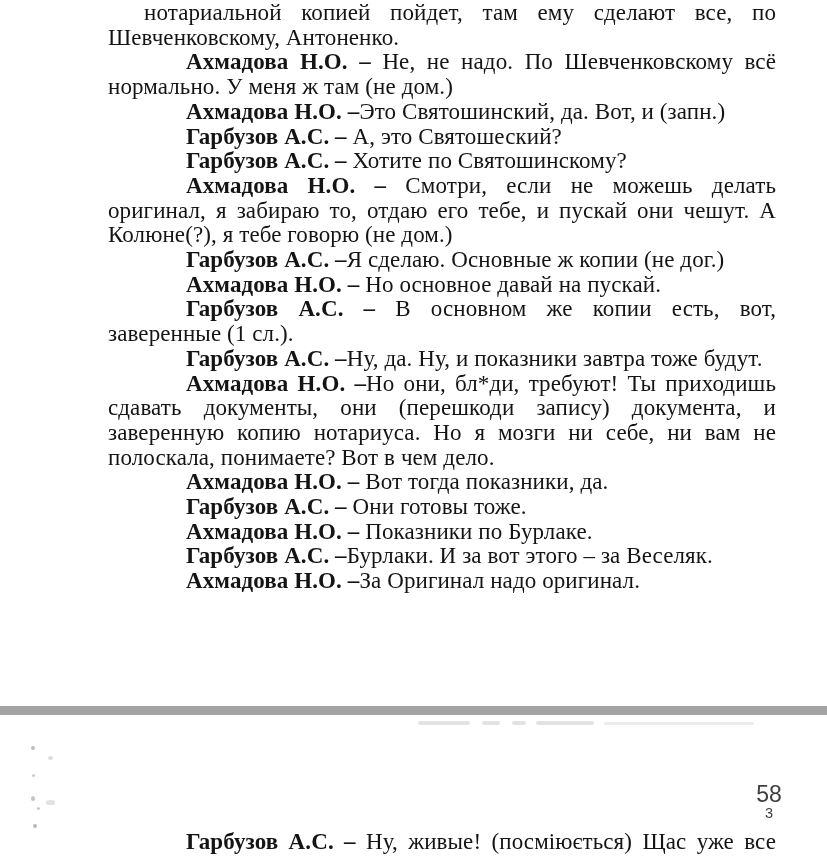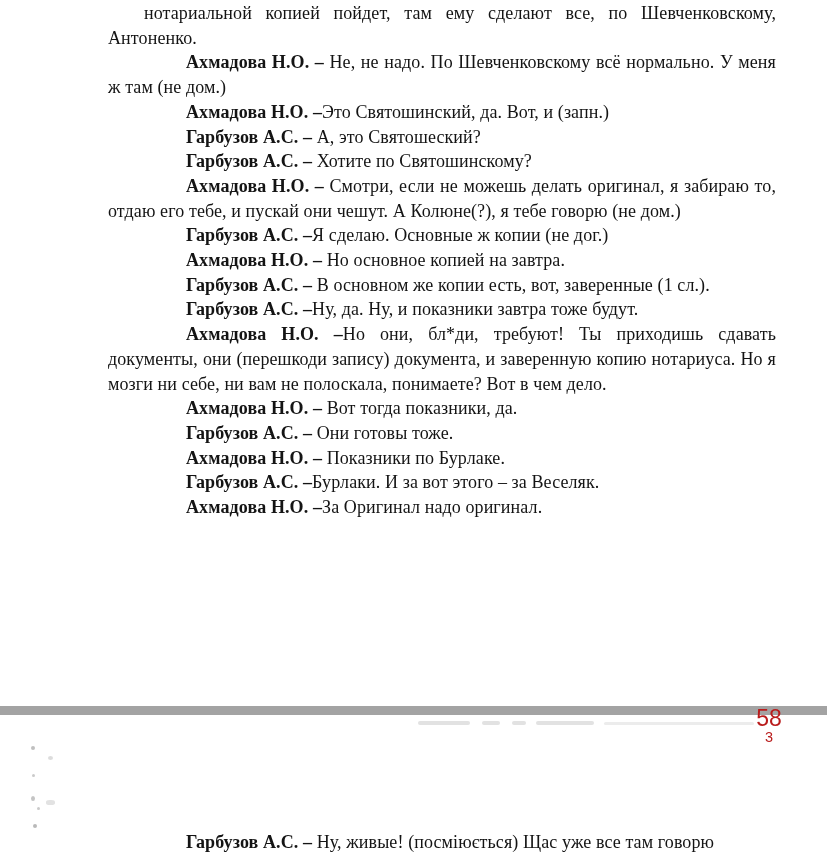--- a/index.html
+++ b/index.html
@@ -6,42 +6,42 @@
   body{
     width:827px;height:857px;position:relative;overflow:hidden;
     background:#ffffff;
     font-family:"Liberation Serif", serif;
   }
   .doc-col{position:absolute;left:108px;width:668px;}
   .doc-top{top:1px;}
   .doc-bottom{top:830px;}
   p.dlg{
     margin:0;
-    font-size:18px;
+    font-size:23px;
     line-height:24.7px;
     color:#141414;
     text-align:justify;
     letter-spacing:0.1px;
   }
   p.dlg.ind{text-indent:42px;}
   p.dlg b{font-weight:bold;margin-left:36px;}
   .separator{
     position:absolute;left:0;top:706px;width:827px;height:9px;
   }
   .smudge{position:absolute;background:#e2e2e2;border-radius:2px;}
   .sm1{left:418px;top:721px;width:52px;height:4px;}
   .sm2{left:482px;top:721px;width:18px;height:4px;}
   .sm3{left:512px;top:721px;width:14px;height:4px;}
   .sm4{left:536px;top:721px;width:58px;height:4px;}
   .sm5{left:604px;top:722px;width:150px;height:3px;background:#ececec;}
   .page-num-block{
-    position:absolute;left:745px;top:706px;width:48px;
+    position:absolute;left:745px;top:782px;width:48px;
     text-align:center;
     font-family:"Liberation Sans", sans-serif;
-    color:#b91c1c;
+    color:#404040;
   }
   .page-num{font-size:23px;line-height:24px;}
   .page-subnum{font-size:14.5px;line-height:15px;}
   .speck{position:absolute;background:#8a8a8a;border-radius:50%;}
   .sp1{left:31px;top:746px;width:4px;height:4px;opacity:.55;}
   .sp2{left:48px;top:756px;width:5px;height:4px;opacity:.3;}
   .sp3{left:32px;top:774px;width:3px;height:3px;opacity:.45;}
   .sp4{left:31px;top:796px;width:4px;height:5px;opacity:.5;}
   .sp5{left:37px;top:807px;width:3px;height:3px;opacity:.45;}
   .sp6{left:46px;top:800px;width:9px;height:5px;opacity:.25;border-radius:40%;}
@@ -51,21 +51,21 @@
 <body>
 
 <div class="doc-col doc-top">
   <p class="dlg"><b></b><span>нотариальной копией пойдет, там ему сделают все,  по Шевченковскому, Антоненко.</span></p>
   <p class="dlg ind"><b>Ахмадова Н.О. –</b><span> Не, не надо. По  Шевченковскому всё нормально. У меня ж там (не дом.)</span></p>
   <p class="dlg ind"><b>Ахмадова Н.О. –</b><span>Это Святошинский, да. Вот, и (запн.)</span></p>
   <p class="dlg ind"><b>Гарбузов А.С. –</b><span> А,  это Святошеский?</span></p>
   <p class="dlg ind"><b>Гарбузов А.С. –</b><span> Хотите по Святошинскому?</span></p>
   <p class="dlg ind"><b>Ахмадова Н.О. –</b><span> Смотри, если не можешь делать оригинал, я забираю то, отдаю его тебе, и пускай они  чешут. А Колюне(?), я тебе говорю (не дом.)</span></p>
   <p class="dlg ind"><b>Гарбузов А.С. –</b><span>Я  сделаю.  Основные ж  копии (не дог.)</span></p>
-  <p class="dlg ind"><b>Ахмадова Н.О. –</b><span> Но основное копией на завтра.</span></p>
+  <p class="dlg ind"><b>Ахмадова Н.О. –</b><span> Но основное давай на пускай.</span></p>
   <p class="dlg ind"><b>Гарбузов А.С. –</b><span> В  основном же копии есть, вот, заверенные  (1 сл.).</span></p>
   <p class="dlg ind"><b>Гарбузов А.С. –</b><span>Ну, да. Ну, и показники завтра тоже будут.</span></p>
   <p class="dlg ind"><b>Ахмадова Н.О. –</b><span>Но  они, бл*ди, требуют!  Ты приходишь сдавать документы, они (перешкоди запису)   документа, и заверенную копию нотариуса. Но я мозги ни себе, ни вам не полоскала, понимаете? Вот в чем дело.</span></p>
   <p class="dlg ind"><b>Ахмадова Н.О. –</b><span> Вот тогда  показники, да.</span></p>
   <p class="dlg ind"><b>Гарбузов А.С. –</b><span>  Они готовы тоже.</span></p>
   <p class="dlg ind"><b>Ахмадова Н.О. –</b><span> Показники  по Бурлаке.</span></p>
   <p class="dlg ind"><b>Гарбузов А.С. –</b><span>Бурлаки. И  за вот этого – за Веселяк.</span></p>
   <p class="dlg ind"><b>Ахмадова Н.О. –</b><span>За Оригинал надо оригинал.</span></p>
 </div>
 

